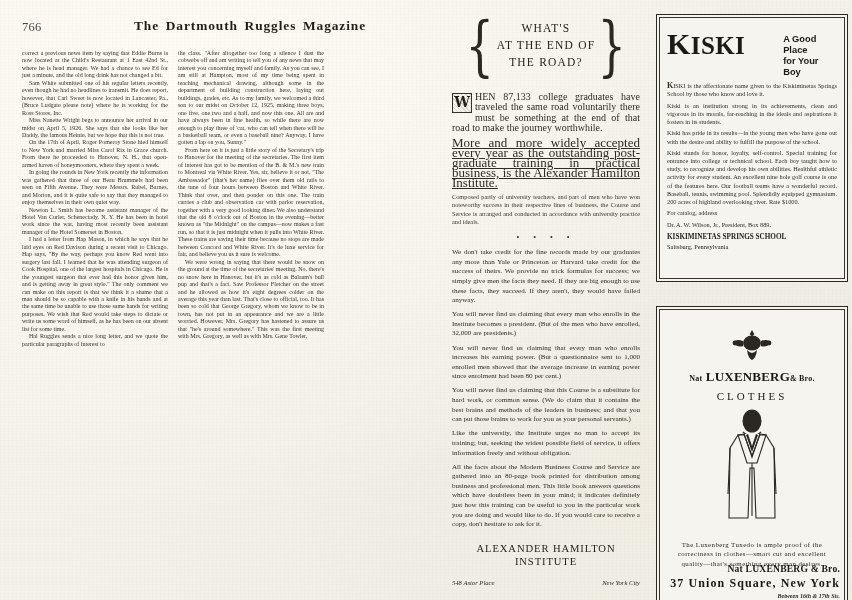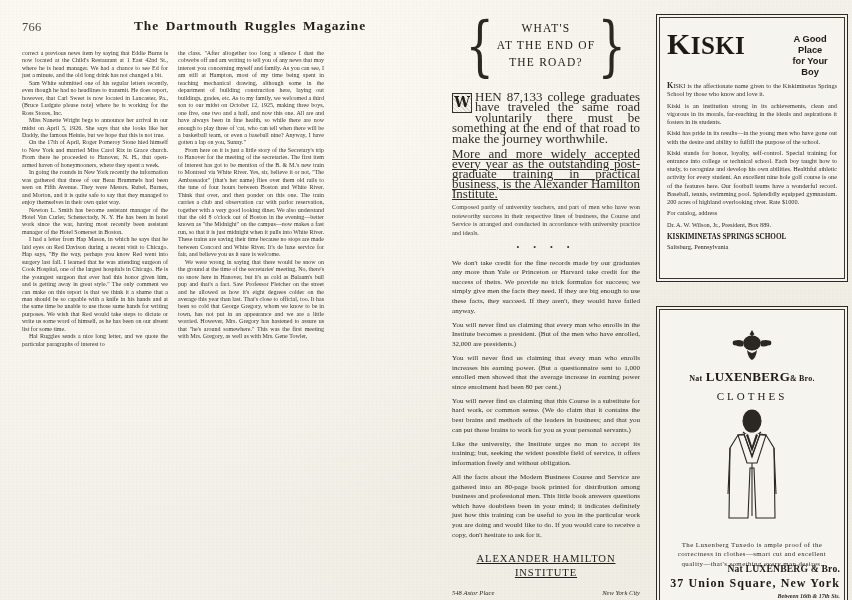--- a/index.html
+++ b/index.html
@@ -78,30 +78,30 @@
   .dropcap{
     float:left;
     width:18px;height:18px;margin:1px 3px 0 0;
     border:1.1px solid #35312a;
     color:#221f1a;font-size:14px;line-height:17px;
     text-align:center;font-weight:bold;
     font-family:"DejaVu Serif", serif;
     background:
       repeating-linear-gradient(45deg, rgba(60,55,45,.16) 0 1px, rgba(0,0,0,0) 1px 3px);
   }
-  .ahi-lead{font-size:13px;line-height:10.4px;}
+  .ahi-lead{font-size:10px;line-height:10.4px;}
   .ahi-lead2{font-size:13px;line-height:10px;text-decoration:underline;}
   .ahi-small{font-size:6.3px;line-height:8.5px;color:#3a362e;}
   .dots{
     text-align:center;margin:6px 0 6px 0;
     font-size:8px;letter-spacing:6px;color:#35312a;
   }
   .ahi-sig{
     margin-top:12px;text-align:center;
-    font-size:10.6px;line-height:13.5px;letter-spacing:.9px;color:#221f1a;text-decoration:underline;
+    font-size:10.6px;line-height:13.5px;letter-spacing:.9px;color:#221f1a;
   }
   .ahi-foot{
     margin-top:10px;display:flex;justify-content:space-between;align-items:baseline;
     font-size:6.6px;font-style:italic;color:#2e2b25;
   }
 
   
   .adbox{
     position:absolute;left:656px;
     border:1.2px solid #2d2a24;
@@ -112,21 +112,21 @@
   #kiski{top:14px;width:186px;height:262px;}
   #luxen{top:306px;width:186px;height:296px;}
 
   .kiski-head{display:flex;align-items:flex-start;justify-content:space-between;gap:6px;margin-bottom:4px;}
   .kiski-logo{
     font-size:25px;line-height:26px;font-weight:bold;letter-spacing:.4px;color:#1d1a15;
     font-family:"Liberation Serif", serif;
   }
   .kiski-logo .k{font-size:30px;}
   .kiski-tag{
-    text-align:center;font-size:9.3px;line-height:11px;font-weight:bold;color:#1d1a15;
+    text-align:left;font-size:9.3px;line-height:11px;font-weight:bold;color:#1d1a15;
     padding-top:3px;font-family:"Liberation Sans", sans-serif;margin-left:32px;
   }
   .kiski-body{font-size:6.25px;line-height:8.1px;text-align:justify;color:#2f2c26;}
   .kiski-body p{margin:0 0 3.5px 0;}
   .kiski-body p .lead{font-weight:bold;font-size:8px;}
   .kiski-sig{margin-top:4px;font-size:7.2px;line-height:9px;font-weight:bold;text-align:left;color:#201d18;}
   .kiski-sig .sub{font-weight:normal;font-size:6.4px;}
 
   .lux-crest{text-align:center;margin:6px 0 2px;}
   .lux-name{

